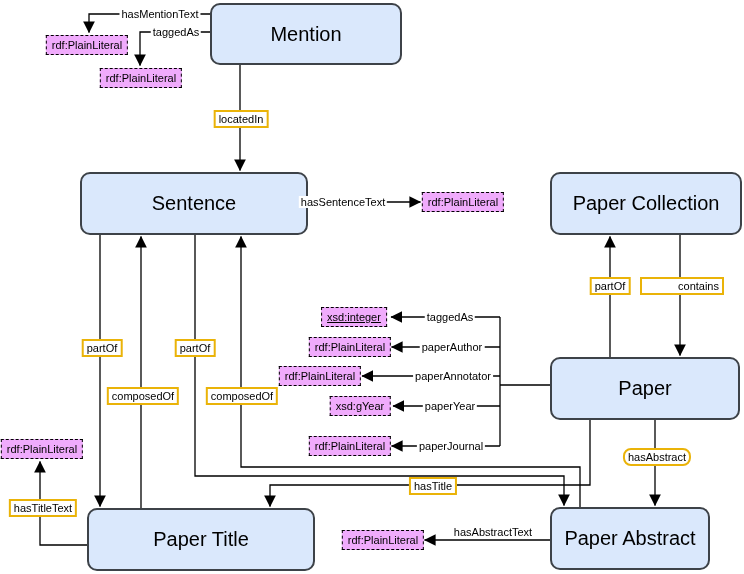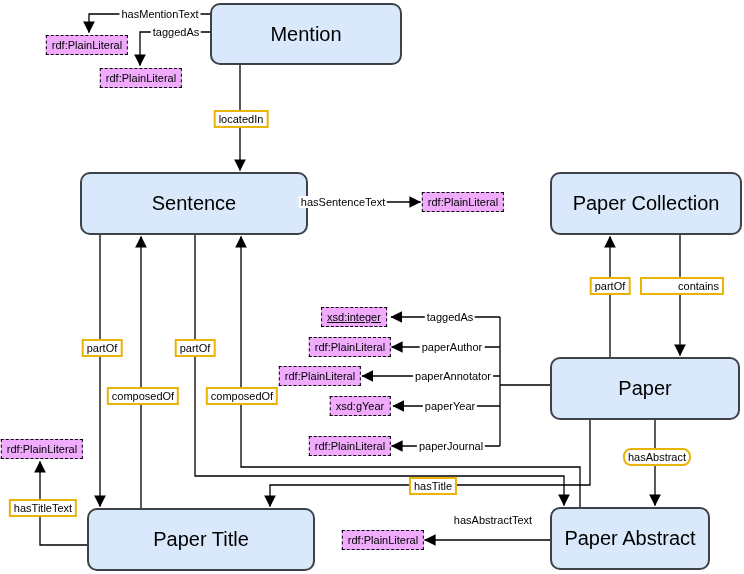--- a/index.html
+++ b/index.html
@@ -108,21 +108,21 @@
   <div class="dtype" style="left:383px;top:540px;">rdf:PlainLiteral</div>
 
   <div class="elabel" style="left:160px;top:14px;">hasMentionText</div>
   <div class="elabel" style="left:176px;top:32px;">taggedAs</div>
   <div class="elabel" style="left:343px;top:202px;">hasSentenceText</div>
   <div class="elabel" style="left:450px;top:317px;">taggedAs</div>
   <div class="elabel" style="left:452px;top:347px;">paperAuthor</div>
   <div class="elabel" style="left:453px;top:376px;">paperAnnotator</div>
   <div class="elabel" style="left:450px;top:406px;">paperYear</div>
   <div class="elabel" style="left:451px;top:446px;">paperJournal</div>
-  <div class="elabel" style="left:493px;top:520px;">hasAbstractText</div>
+  <div class="elabel" style="left:493px;top:532px;">hasAbstractText</div>
 
   <div class="elabel boxed" style="left:241px;top:119px;">locatedIn</div>
   <div class="elabel boxed" style="left:102px;top:348px;">partOf</div>
   <div class="elabel boxed" style="left:195px;top:348px;">partOf</div>
   <div class="elabel boxed" style="left:143px;top:396px;">composedOf</div>
   <div class="elabel boxed" style="left:242px;top:396px;">composedOf</div>
   <div class="elabel boxed" style="left:610px;top:286px;">partOf</div>
   <div class="elabel boxed" style="left:682px;top:286px;padding-left:36px;">contains</div>
   <div class="elabel boxed" style="left:433px;top:486px;">hasTitle</div>
   <div class="elabel boxed" style="left:657px;top:457px;border-radius:8px;">hasAbstract</div>

